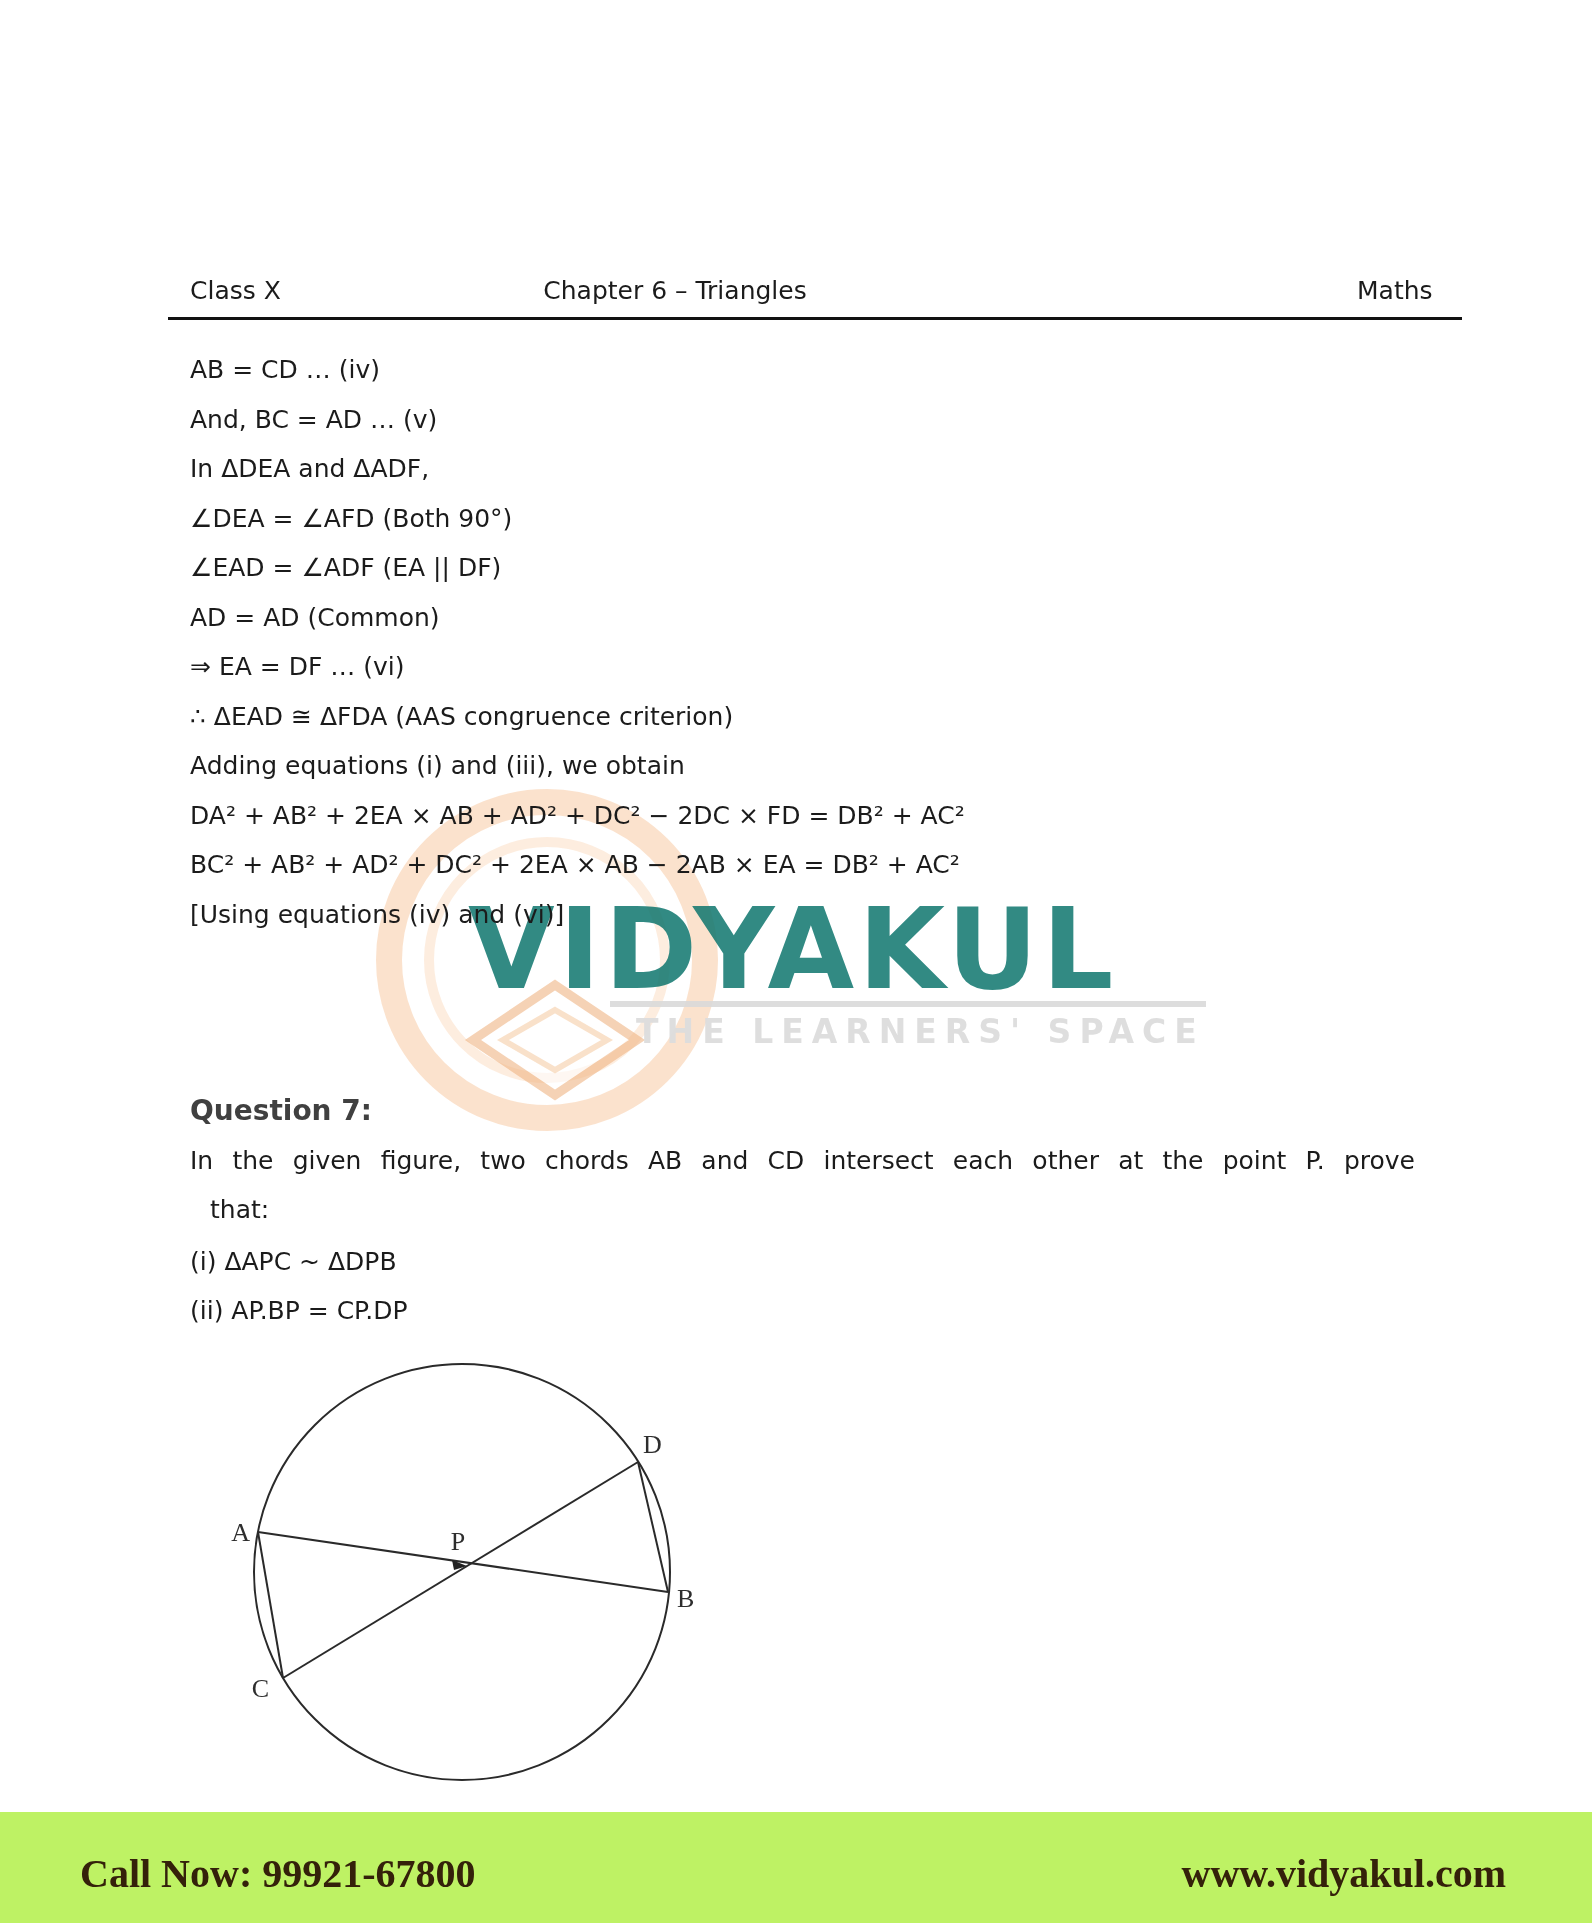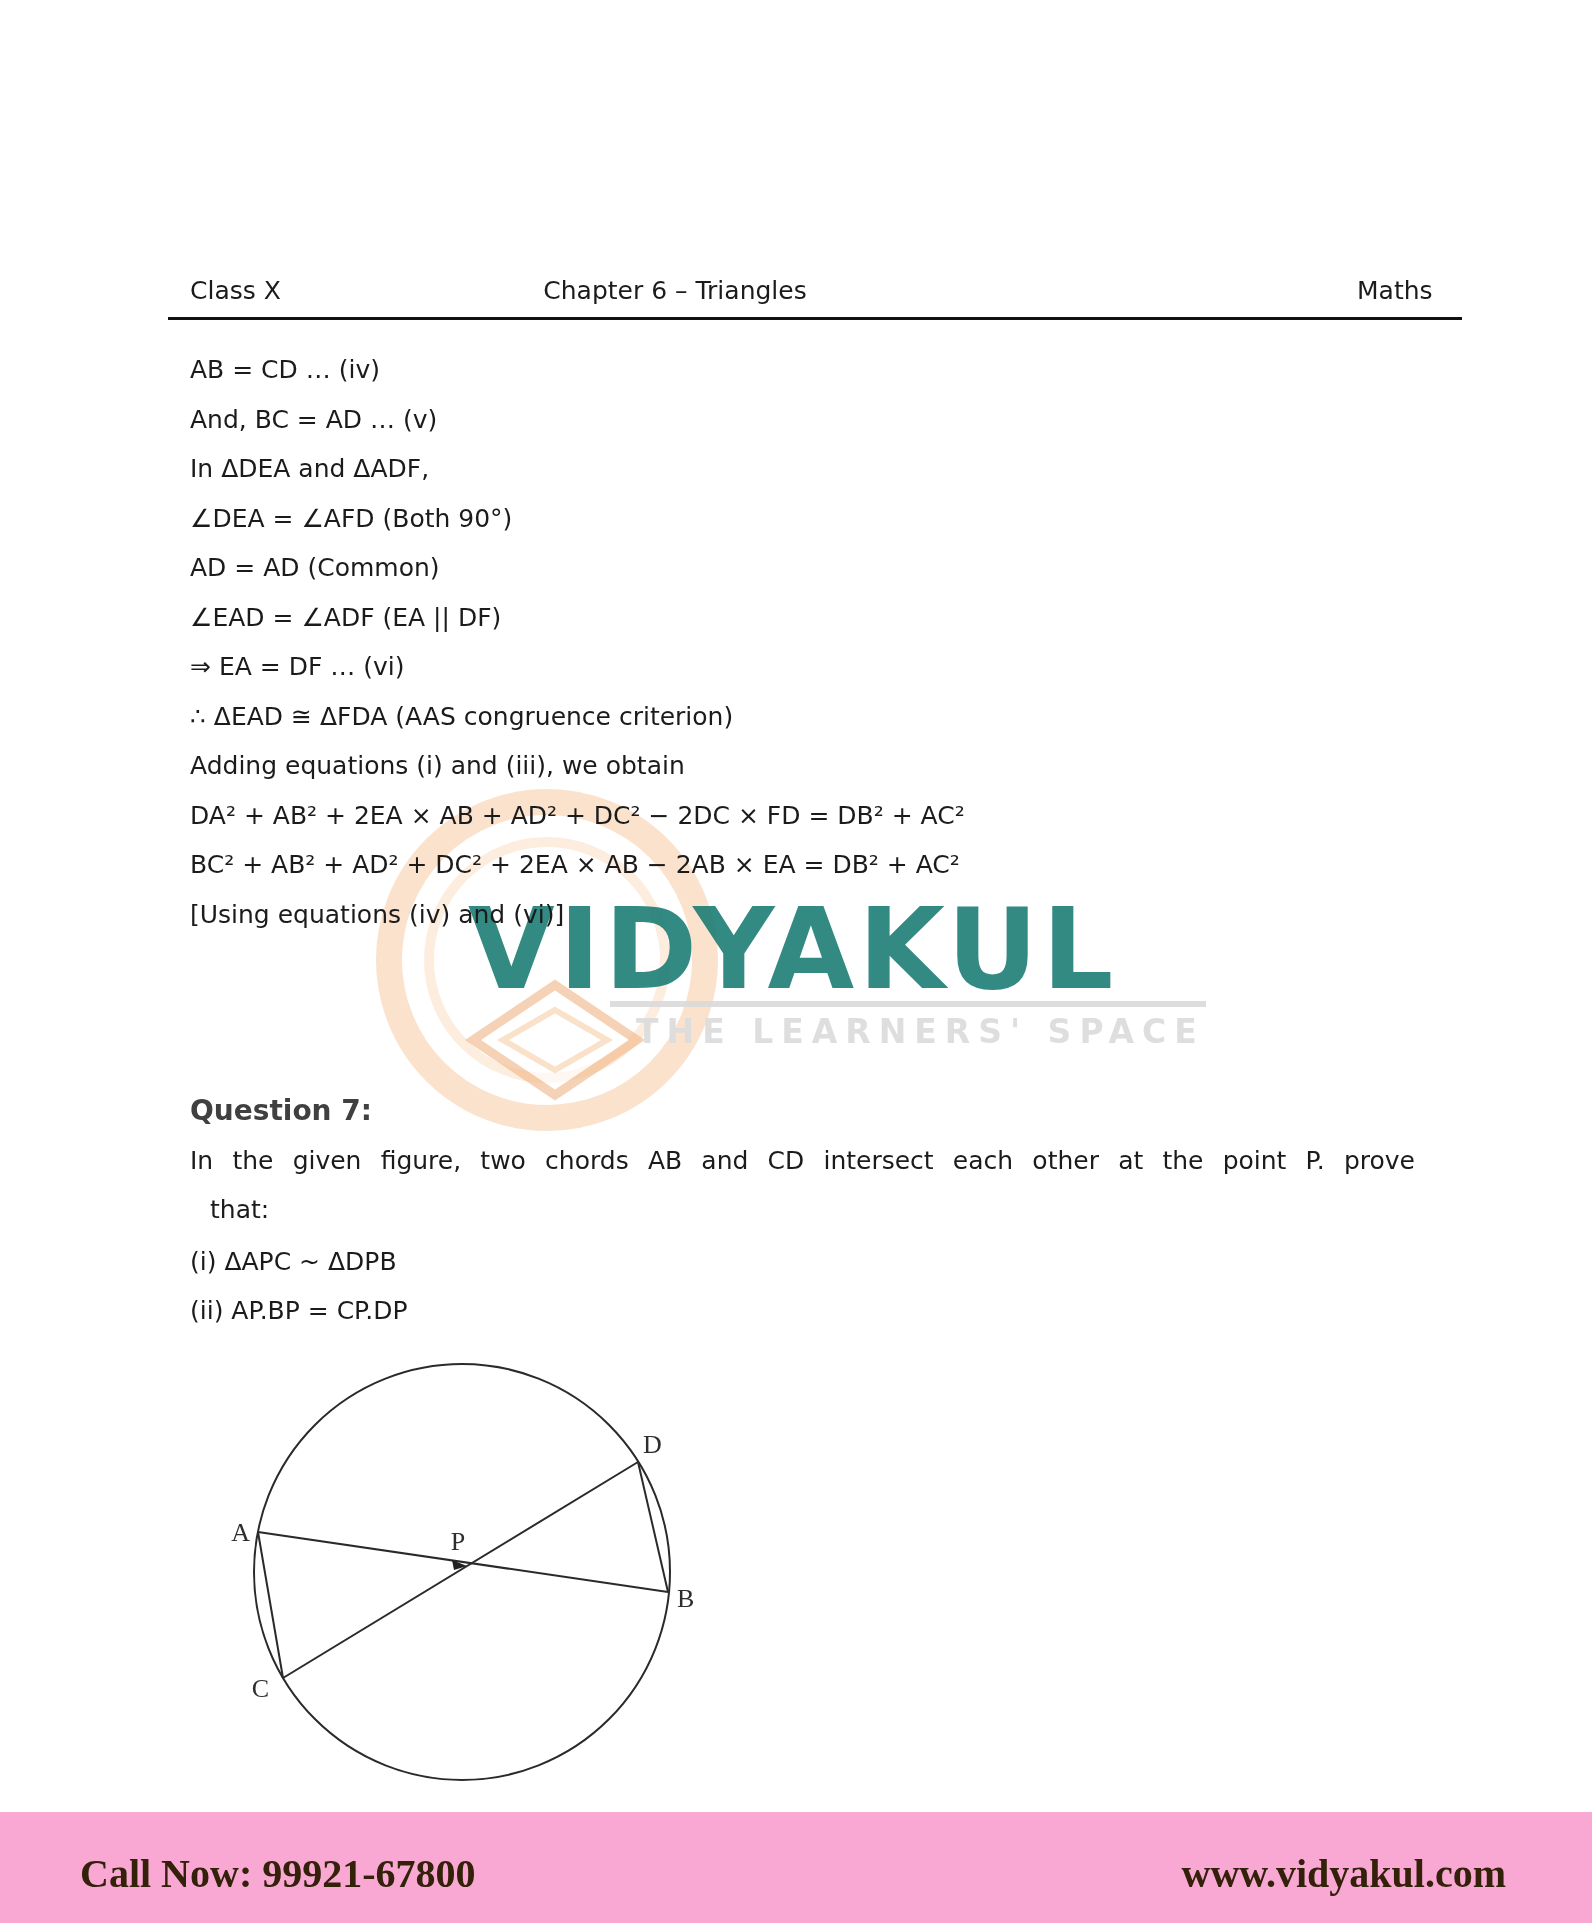--- a/index.html
+++ b/index.html
@@ -63,22 +63,22 @@
   <div class="hdr hdr-left">Class X</div>
   <div class="hdr hdr-center">Chapter 6 – Triangles</div>
   <div class="hdr hdr-right">Maths</div>
   <div class="hdr-rule"></div>
 
   <div class="sol">
     <div>AB = CD … (iv)</div>
     <div>And, BC = AD … (v)</div>
     <div>In ΔDEA and ΔADF,</div>
     <div>∠DEA = ∠AFD (Both 90°)</div>
+    <div>∠EAD = ∠ADF (EA || DF)</div>
     <div>AD = AD (Common)</div>
-    <div>∠EAD = ∠ADF (EA || DF)</div>
     <div>⇒ EA = DF … (vi)</div>
     <div>∴ ΔEAD ≅ ΔFDA (AAS congruence criterion)</div>
     <div>Adding equations (i) and (iii), we obtain</div>
     <div>DA² + AB² + 2EA × AB + AD² + DC² − 2DC × FD = DB² + AC²</div>
     <div>BC² + AB² + AD² + DC² + 2EA × AB − 2AB × EA = DB² + AC²</div>
     <div>[Using equations (iv) and (vi)]</div>
   </div>
 
   <div class="q7-head">Question 7:</div>
   <div class="q7-body1">In the given figure, two chords AB and CD intersect each other at the point P. prove</div>
@@ -98,18 +98,18 @@
     <line x1="448" y1="117" x2="478" y2="247" stroke="#2a2a2a" stroke-width="2"></line>
 
     <polygon points="262,215 277,221 264,225" fill="#222"></polygon>
     <text x="60" y="196" text-anchor="end">A</text>
     <text x="487" y="262" text-anchor="start">B</text>
     <text x="79" y="352" text-anchor="end">C</text>
     <text x="453" y="108" text-anchor="start">D</text>
     <text x="268" y="205" text-anchor="middle">P</text>
   </svg>
 
-  <div class="footer" style="background: #f9a8d4;">
+  <div class="footer" style="background: #bef264;">
     <div class="footer-text footer-call">Call Now: 99921-67800</div>
     <div class="footer-text footer-site">www.vidyakul.com</div>
   </div>
 
 </div>
 
 </body></html>

